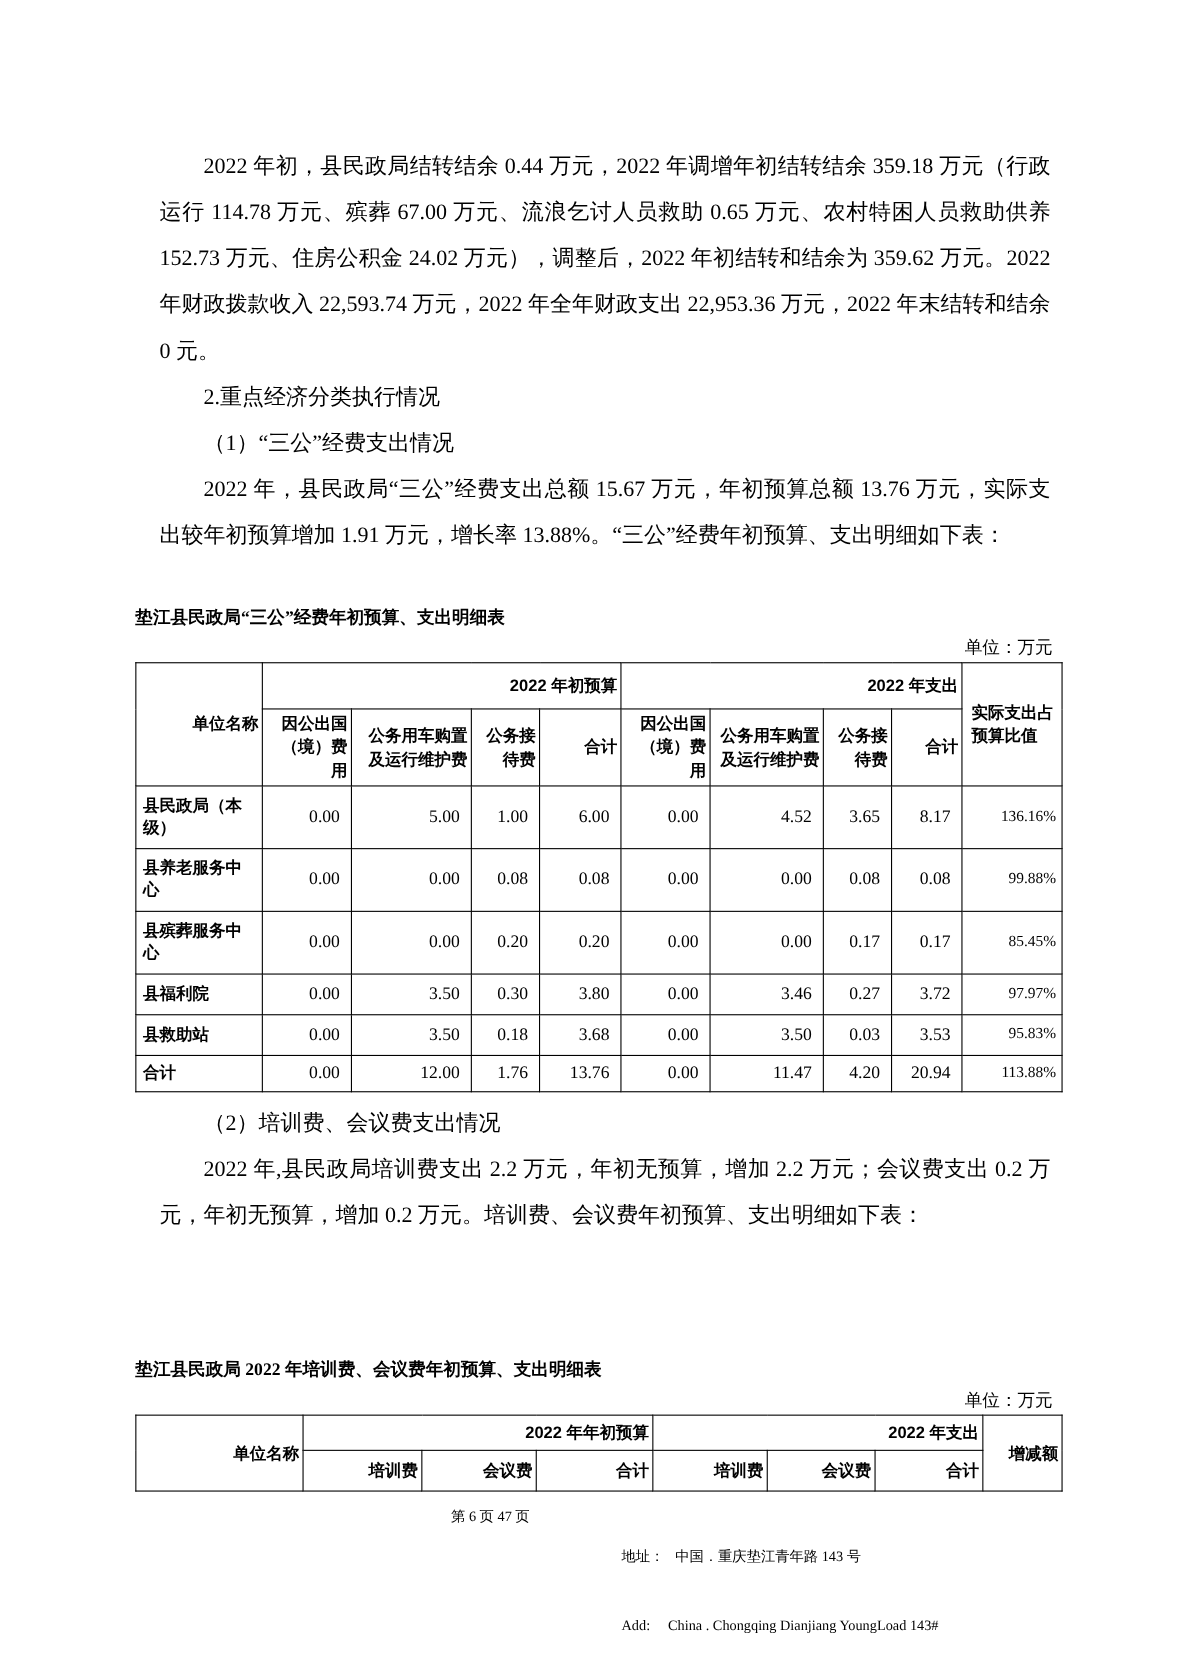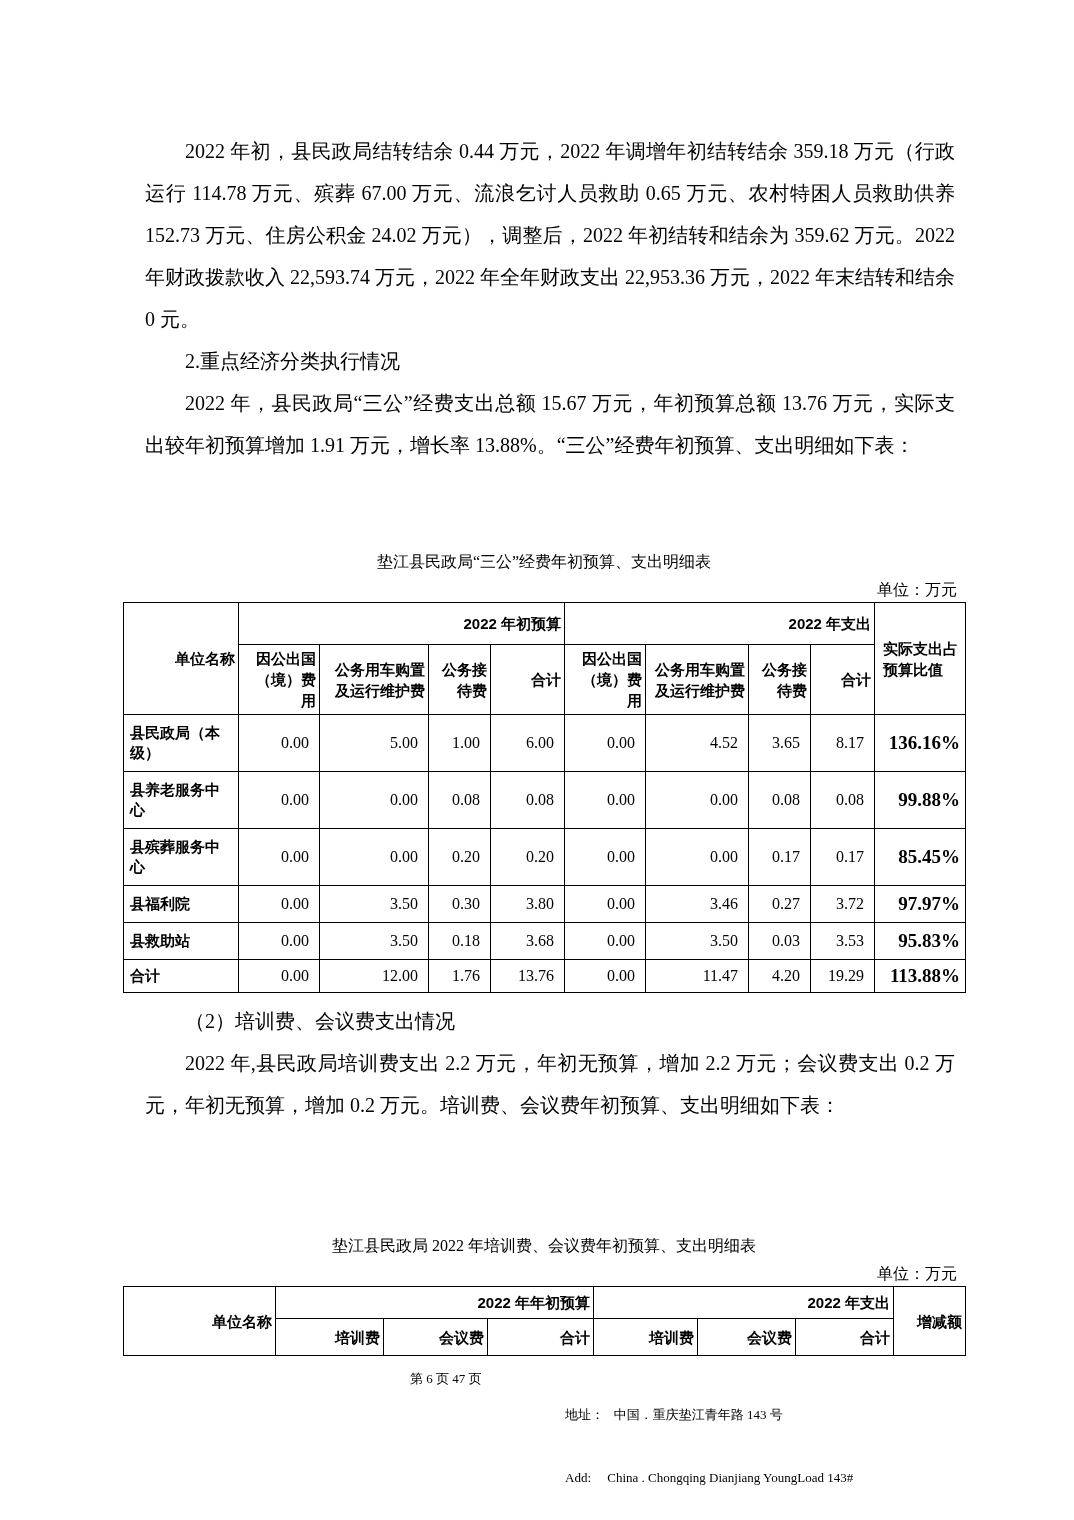--- a/index.html
+++ b/index.html
@@ -17,55 +17,56 @@
   .sec-2 { top:1000px; }
   .t2-block { top:1234px; }
 
   .para {
     font-size:20px; line-height:42px;
     text-align:justify; text-indent:2em;
     padding:0 10px 0 22px;
   }
   .headline { font-size:20px; line-height:42px; padding-left:22px; text-indent:2em; }
 
-  .tbl-title { text-align:center; font-size:16px; line-height:24px; }
+  .tbl-title { text-align:left; font-size:16px; line-height:24px;font-weight:bold; }
   .unit-line { text-align:right; font-size:16px; line-height:24px; padding-right:8px; margin:4px 0 0 0; }
 
   table.tbl { width:842px; border-collapse:collapse; table-layout:fixed; }
   table.tbl td {
     border:1px solid #000; vertical-align:middle;
     word-break:break-all; overflow:hidden;
   }
   .cell-head {
     font-family:"Liberation Sans","DejaVu Sans",sans-serif;
     font-weight:bold; font-size:15px; line-height:21px;
     text-align:right; padding:3px 3px;
   }
   .cell-name-head { text-align:right; padding-left:8px; }
   .cell-ratio-head { text-align:left; padding:0 6px 0 8px; }
   .cell-name {
     font-family:"Liberation Sans","DejaVu Sans",sans-serif;
     font-weight:bold; font-size:15px; line-height:20px;
     text-align:left; padding:6px 6px;
   }
   .cell-num  { font-size:16px; text-align:right; padding:4px 10px 4px 2px; }
-  .cell-pct  { font-size:19px; text-align:right; padding:4px 5px 4px 2px;font-weight:bold; }
+  .cell-pct  { font-size:14px; text-align:right; padding:4px 5px 4px 2px; }
 
   .footer { position:absolute; top:1362px; left:0; width:1074px; font-size:13px; }
   .page-num { position:absolute; left:410px; top:8px; white-space:pre; }
   .addr { position:absolute; left:565px; top:0; line-height:21px; white-space:pre; }
 </style>
 </head>
 <body>
 
 <div class="page">
 
   <div class="sec sec-1">
     <p class="para">2022 年初，县民政局结转结余 0.44 万元，2022 年调增年初结转结余 359.18 万元（行政运行 114.78 万元、殡葬 67.00 万元、流浪乞讨人员救助 0.65 万元、农村特困人员救助供养 152.73 万元、住房公积金 24.02 万元），调整后，2022 年初结转和结余为 359.62 万元。2022 年财政拨款收入 22,593.74 万元，2022 年全年财政支出 22,953.36 万元，2022 年末结转和结余 0 元。</p>
     <p class="headline">2.重点经济分类执行情况</p>
+    <p class="headline">（1）“三公”经费支出情况</p>
     <p class="para">2022 年，县民政局“三公”经费支出总额 15.67 万元，年初预算总额 13.76 万元，实际支出较年初预算增加 1.91 万元，增长率 13.88%。“三公”经费年初预算、支出明细如下表：</p>
   </div>
 
   <div class="sec t1-block">
     <div class="tbl-title">垫江县民政局“三公”经费年初预算、支出明细表</div>
     <div class="unit-line">单位：万元</div>
     <table class="tbl">
       <colgroup>
         <col style="width:115px">
           <col style="width:81px">
@@ -157,21 +158,21 @@
           </tr>
           <tr style="height: 33px;">
             <td class="cell-name">合计</td>
             <td class="cell-num">0.00</td>
             <td class="cell-num">12.00</td>
             <td class="cell-num">1.76</td>
             <td class="cell-num">13.76</td>
             <td class="cell-num">0.00</td>
             <td class="cell-num">11.47</td>
             <td class="cell-num">4.20</td>
-            <td class="cell-num">19.29</td>
+            <td class="cell-num">20.94</td>
             <td class="cell-pct">113.88%</td>
           </tr>
         </tbody>
     </table>
   </div>
 
   <div class="sec sec-2">
     <p class="headline">（2）培训费、会议费支出情况</p>
     <p class="para">2022 年,县民政局培训费支出 2.2 万元，年初无预算，增加 2.2 万元；会议费支出 0.2 万元，年初无预算，增加 0.2 万元。培训费、会议费年初预算、支出明细如下表：</p>
   </div>

